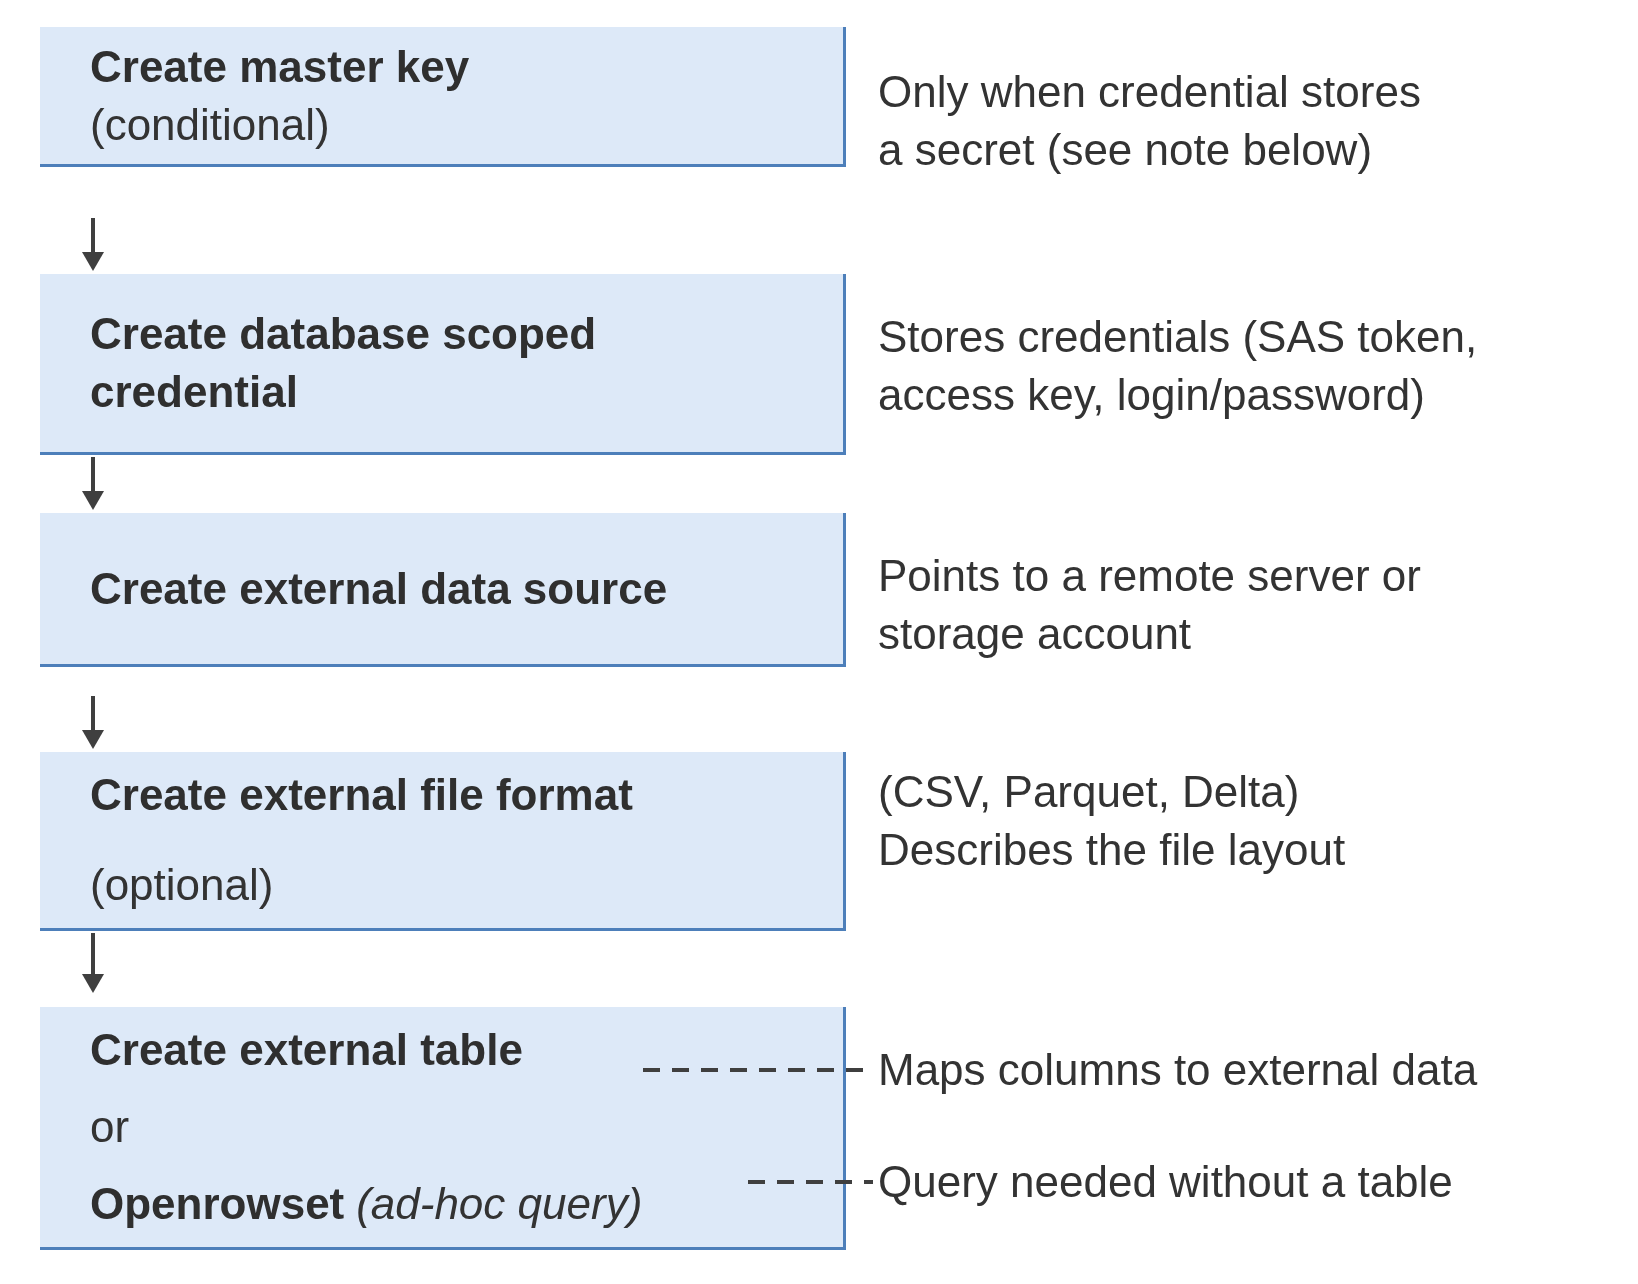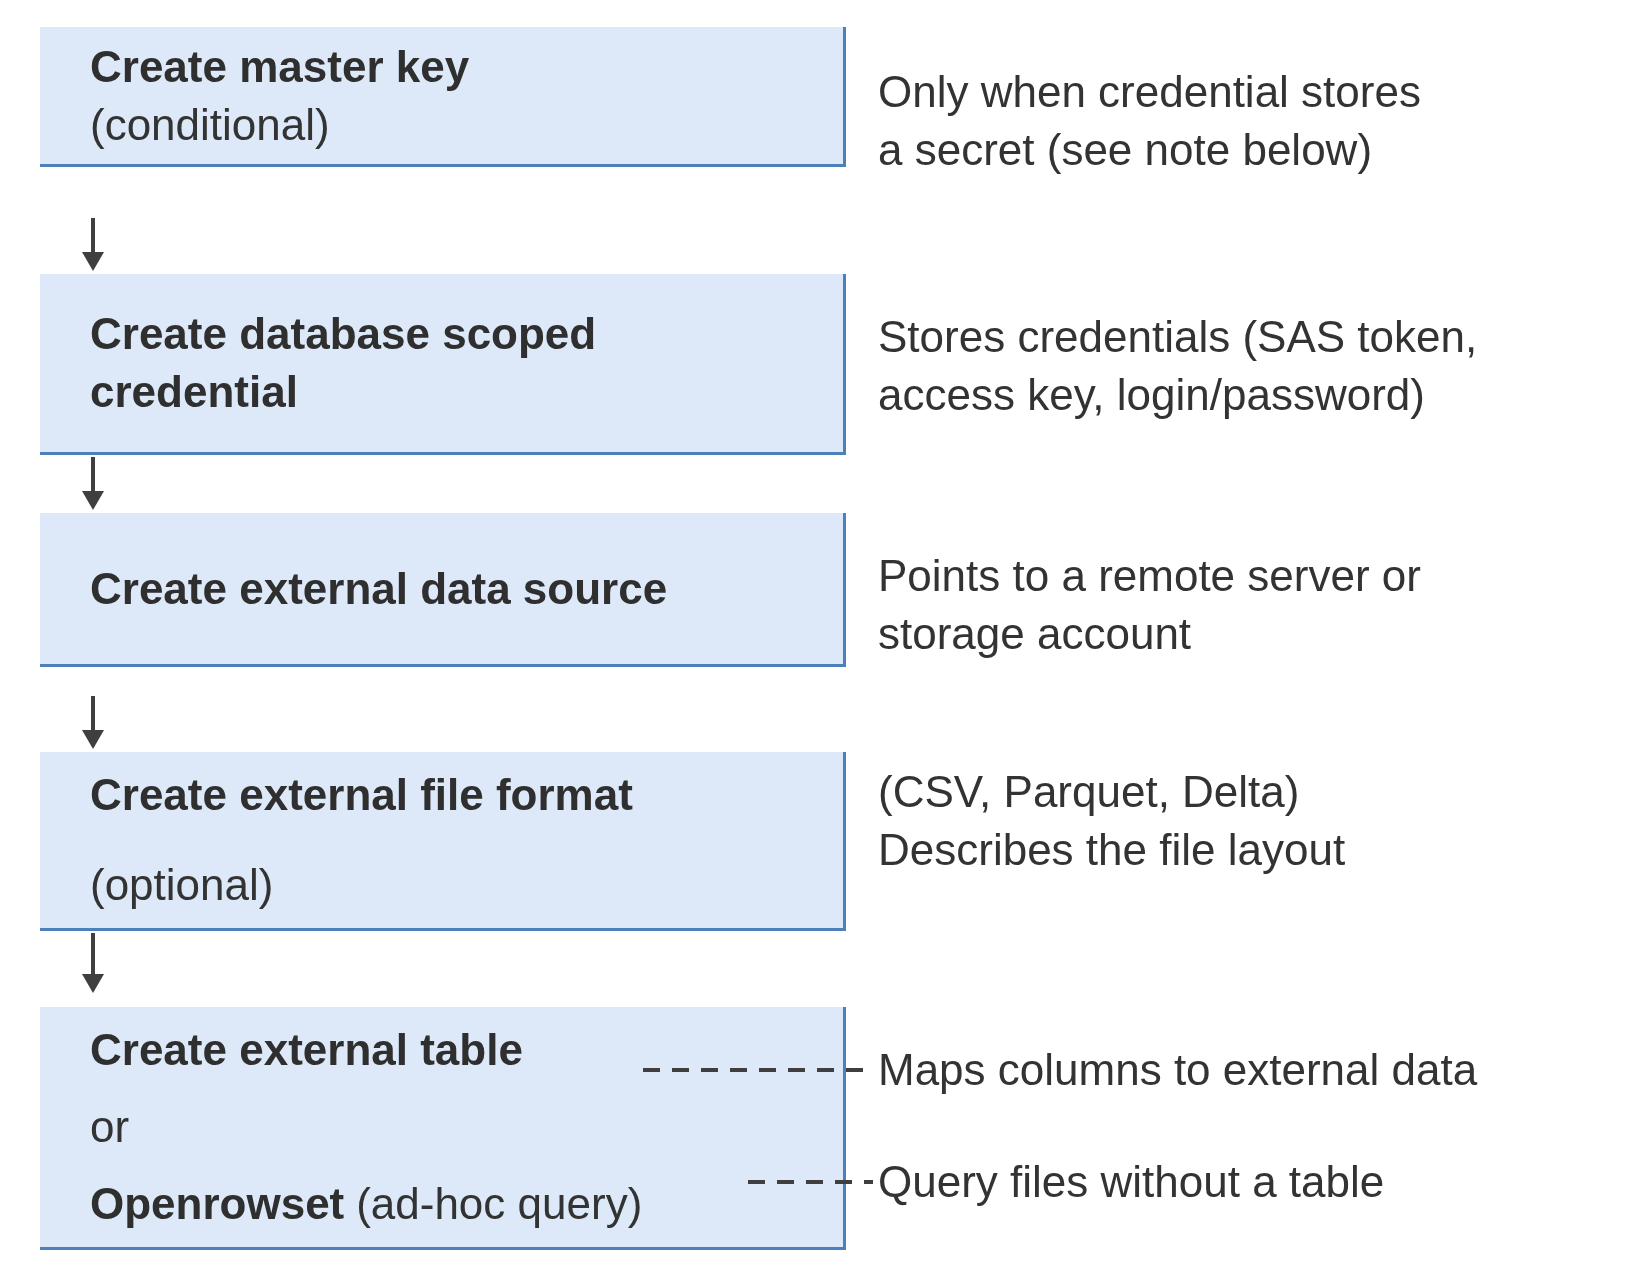--- a/index.html
+++ b/index.html
@@ -20,21 +20,21 @@
     padding-left:50px;
     font-size:44px;line-height:58px;
   }
   .box1{top:27px;height:140px;}
   .box2{top:274px;height:181px;}
   .box3{top:513px;height:154px;}
   .box4{top:752px;height:179px;gap:32px;}
   .box5{top:1007px;height:243px;gap:19px;}
   .bline{white-space:nowrap;}
   .bold{font-weight:700;color:#2f2f2f;}
-  .qual{margin-left:0.27em;}
+  .qual{margin-left:0.27em;font-style:italic;}
 
   .arrow{position:absolute;left:82px;width:22px;}
   .arrow::before{
     content:"";position:absolute;left:9px;top:0;bottom:16px;width:4px;
     background:var(--connector,#3f3f3f);
   }
   .arrow::after{
     content:"";position:absolute;left:0;bottom:0;width:0;height:0;
     border-left:11px solid transparent;border-right:11px solid transparent;
     border-top:19px solid var(--connector,#3f3f3f);
@@ -119,16 +119,16 @@
   <div class="note n4">
     <div class="nline">(CSV, Parquet, Delta)</div>
     <div class="nline">Describes the file layout</div>
   </div>
 
   <div class="note n5">
     <div class="nline">Maps columns to external data</div>
   </div>
 
   <div class="note n6">
-    <div class="nline">Query files without a table</div>
+    <div class="nline">Query needed without a table</div>
   </div>
 
 </div>
 
 </body></html>

